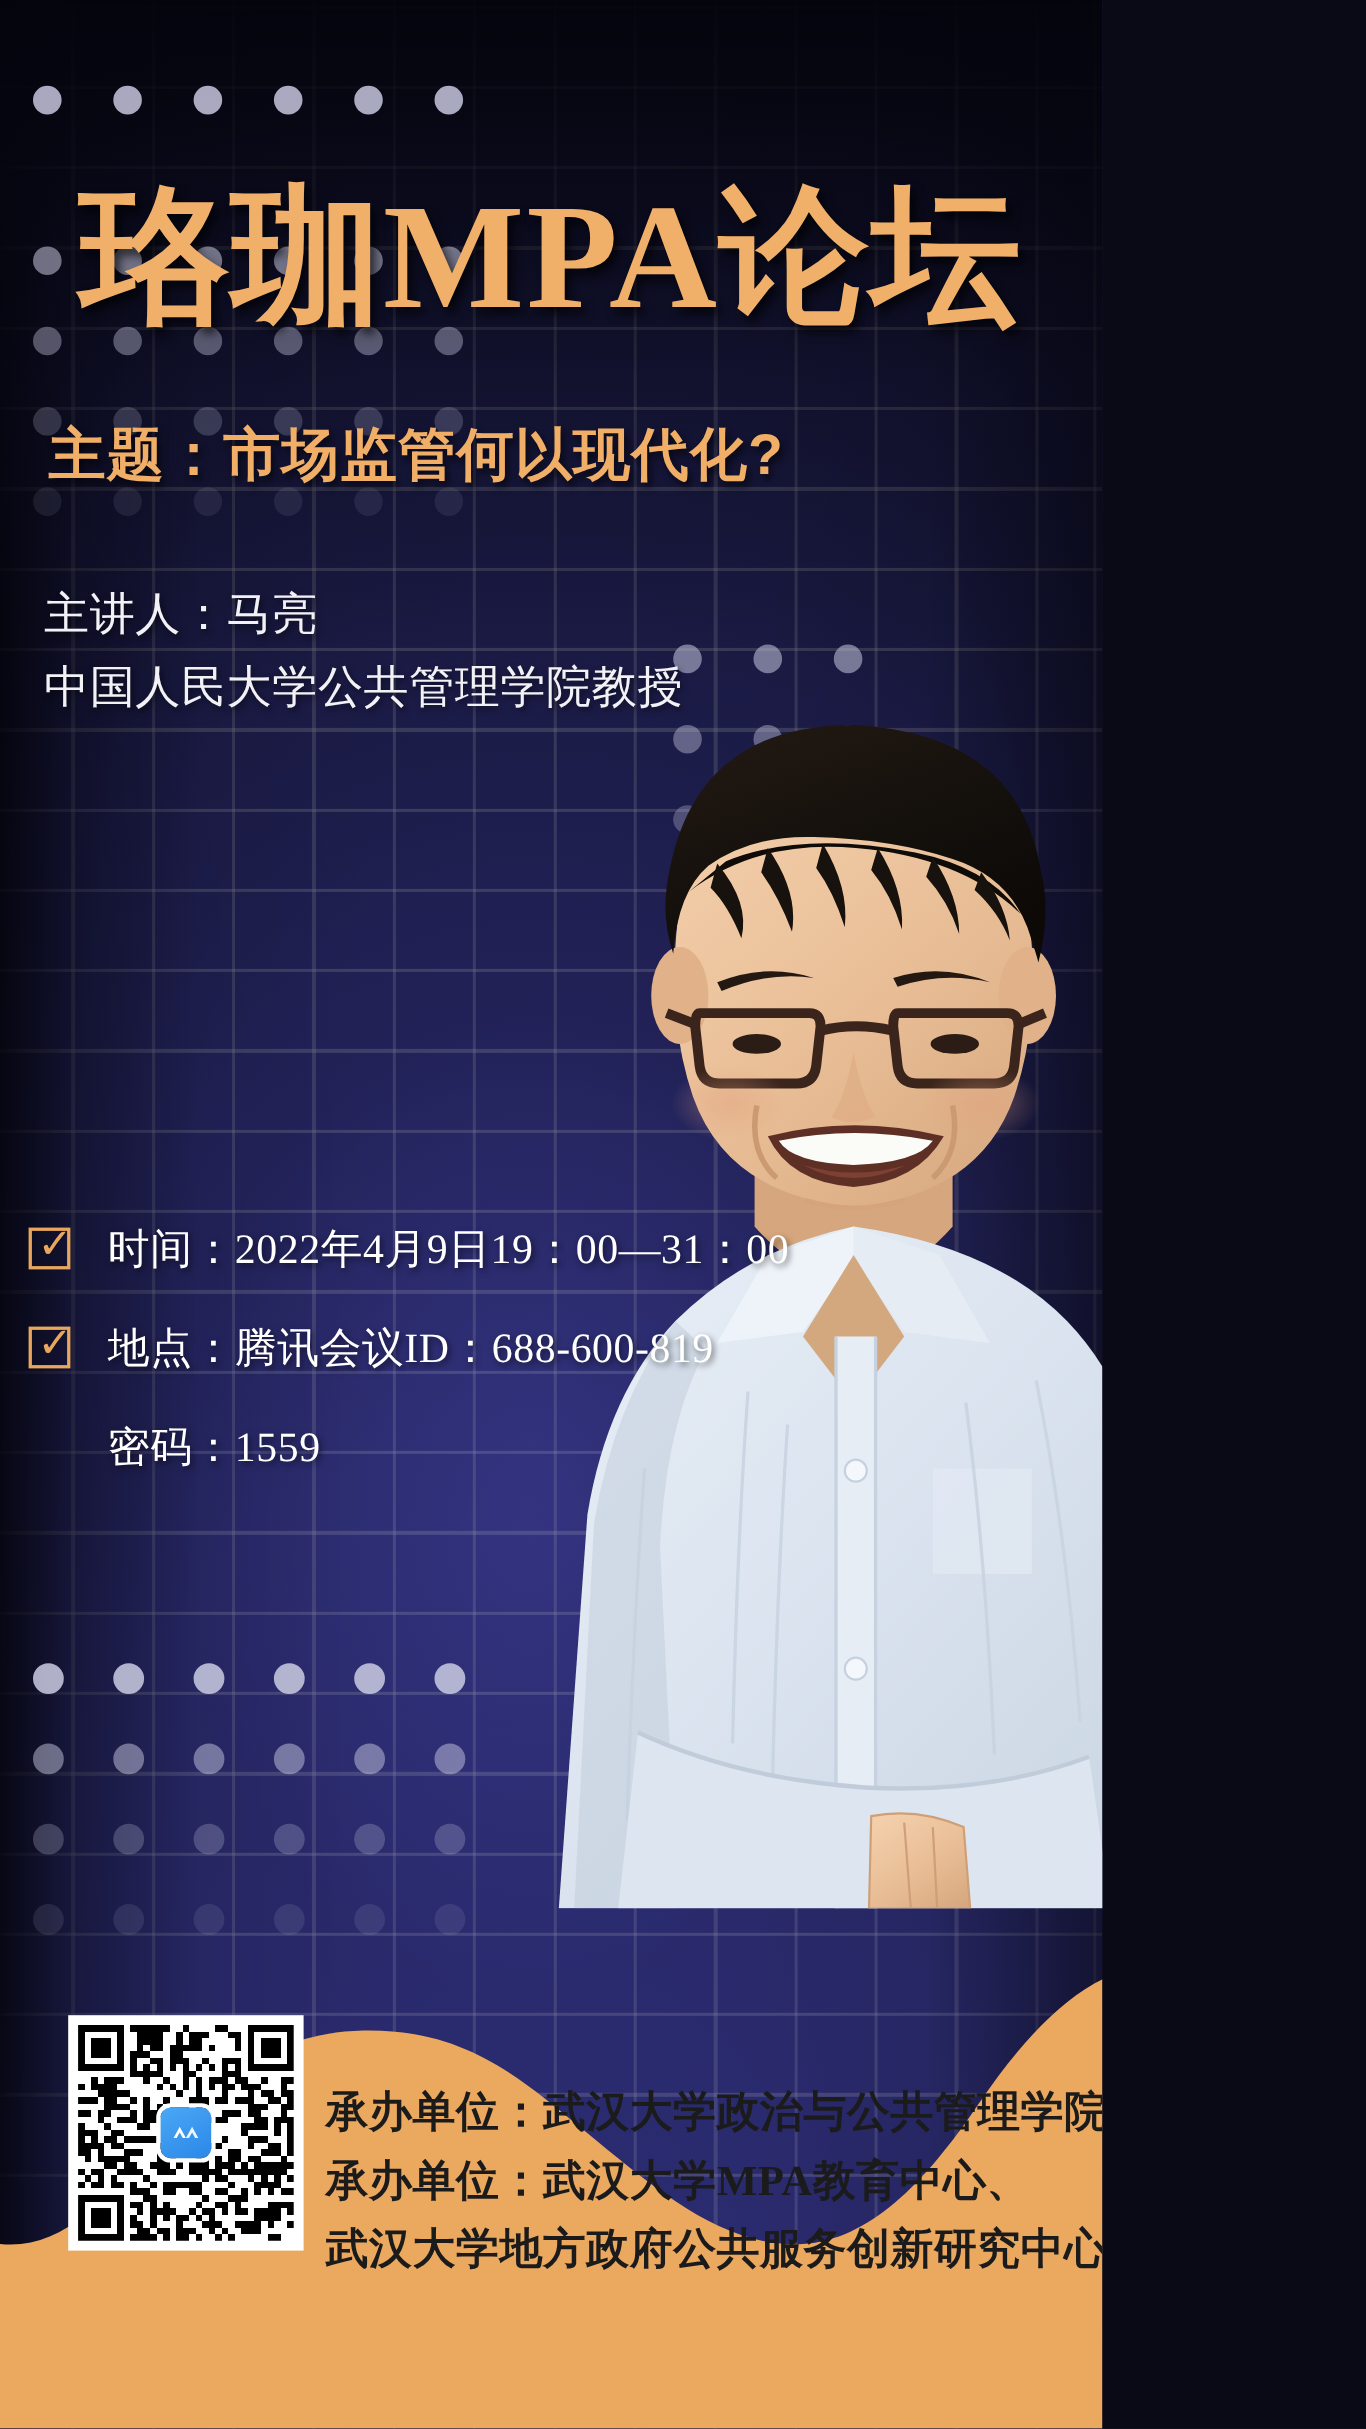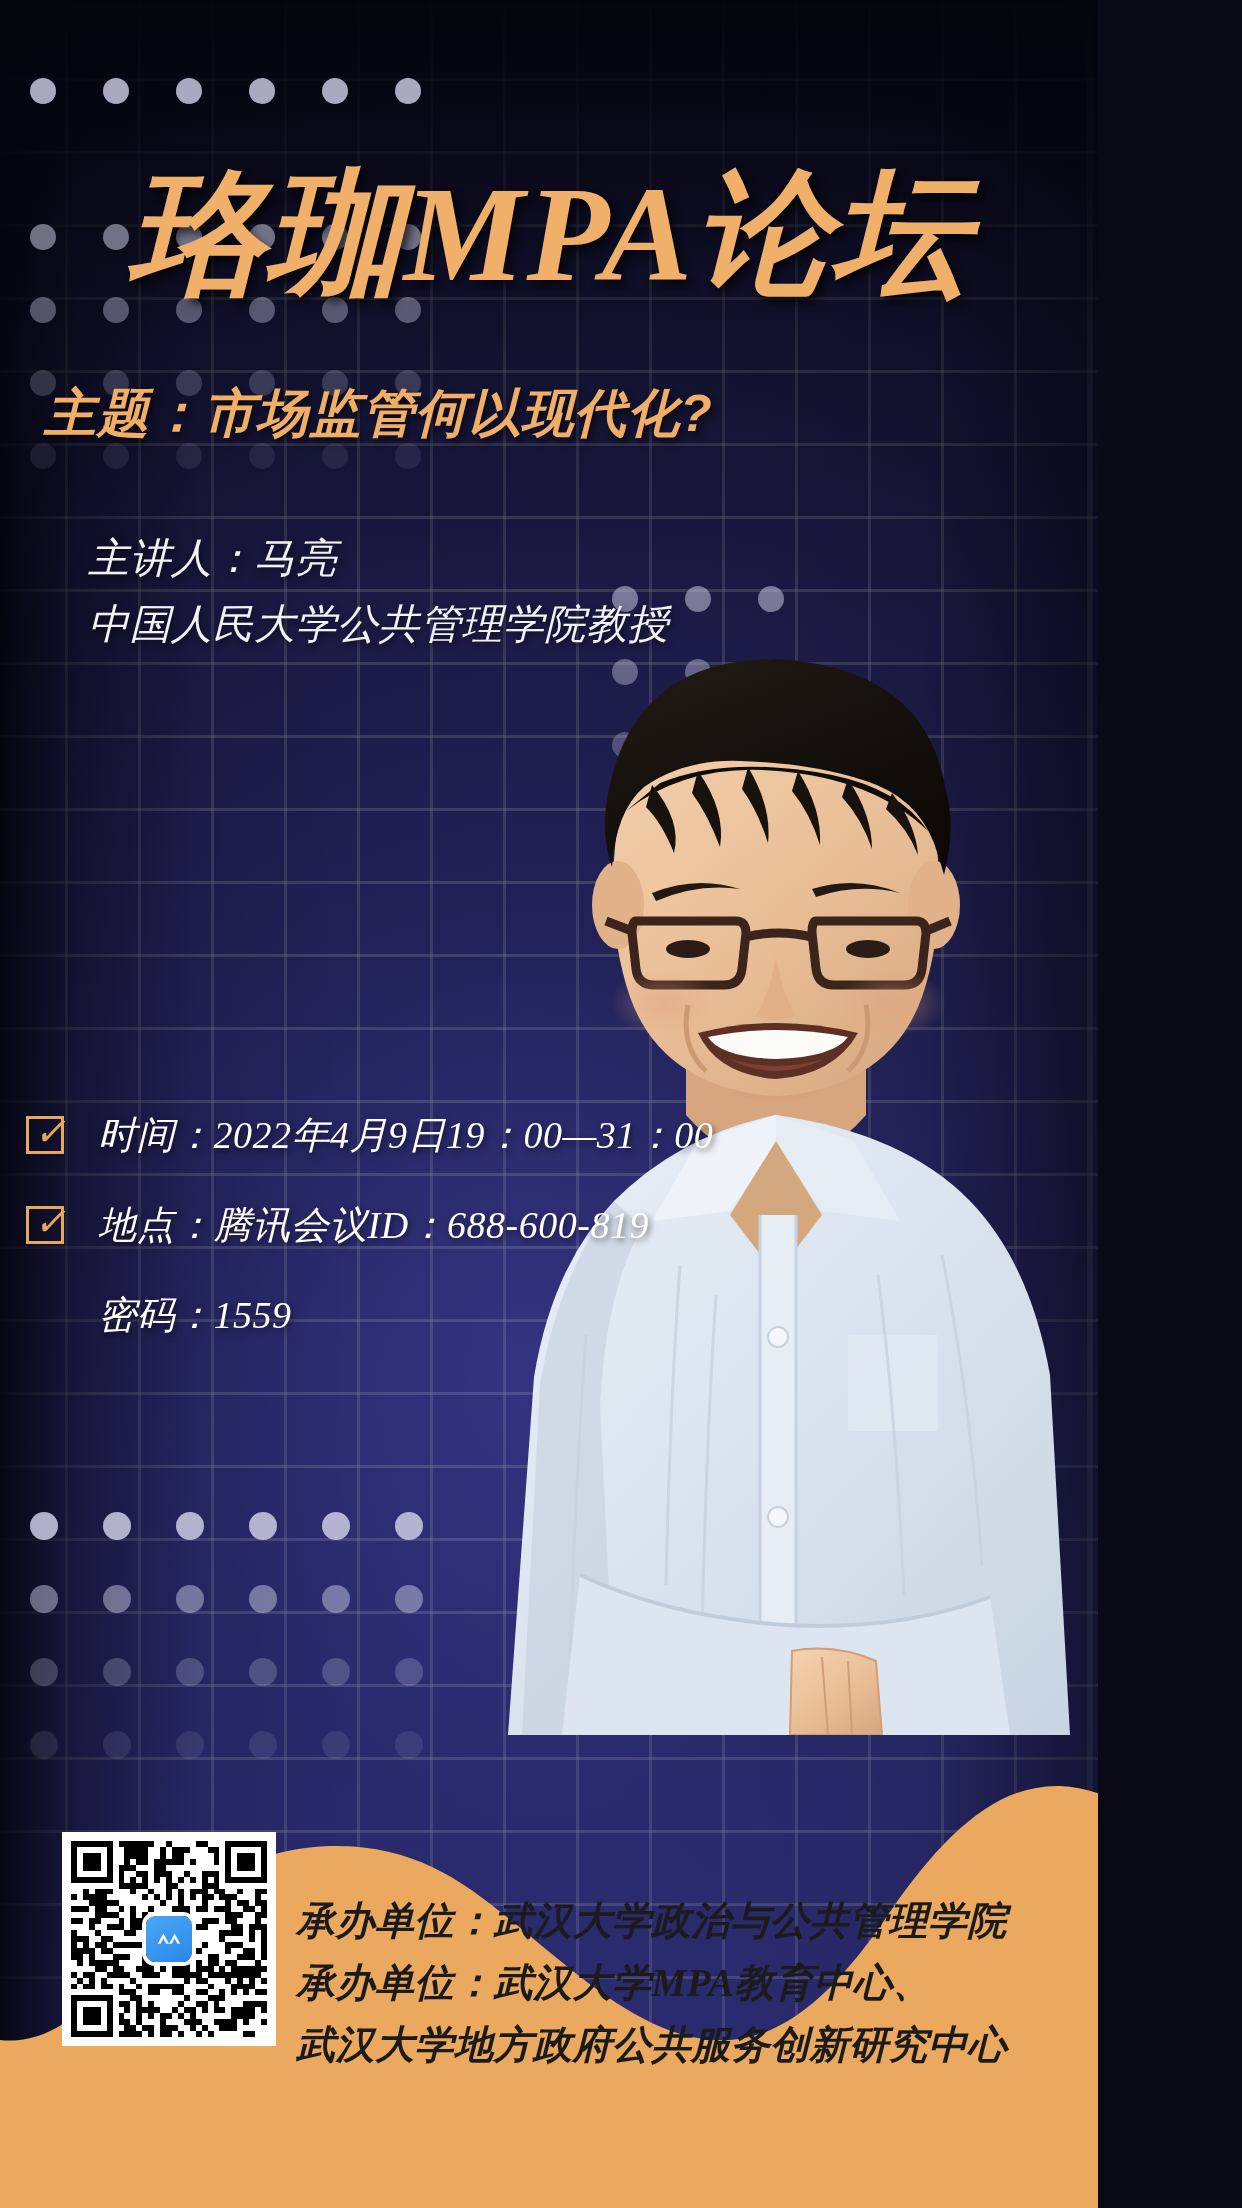--- a/index.html
+++ b/index.html
@@ -4,24 +4,23 @@
 <style>
   * { margin:0; padding:0; box-sizing:border-box; }
   html, body {
     width:1242px; height:2208px;
     background:#0a0a16;
     font-family:"Liberation Serif", serif;
     overflow:hidden;
   }
   #poster {
     position:relative;
-    width:1098px; height:2208px;
+    width:1002px; height:2208px;
     overflow:hidden;
     background:#14143a;
-    font-style:italic;
   }
 
   
   .bg-base {
     position:absolute; inset:0;
     background:
       radial-gradient(ellipse 160% 120% at 50% 100%, #2c2c74 0%, #272765 35%, #1a1a44 62%, #0c0c1e 85%, #060610 100%);
   }
   .bg-vignette {
     position:absolute; inset:0;
@@ -92,21 +91,20 @@
   .people {
     position:absolute;
     left:40px; top:525px;
     color:#f2f2f6;
     font-family:"Liberation Serif", serif;
     font-size:41px;
     line-height:66px;
     letter-spacing:0.5px;
     text-shadow: 2px 3px 6px rgba(0,0,0,0.55);
     white-space:nowrap;
-    margin-left:48px;
   }
   .people div { white-space:nowrap; }
 
   .details {
     position:absolute;
     left:26px; top:1090px;
     color:#ffffff;
     font-family:"Liberation Serif", serif;
     font-size:38px;
     white-space:nowrap;

